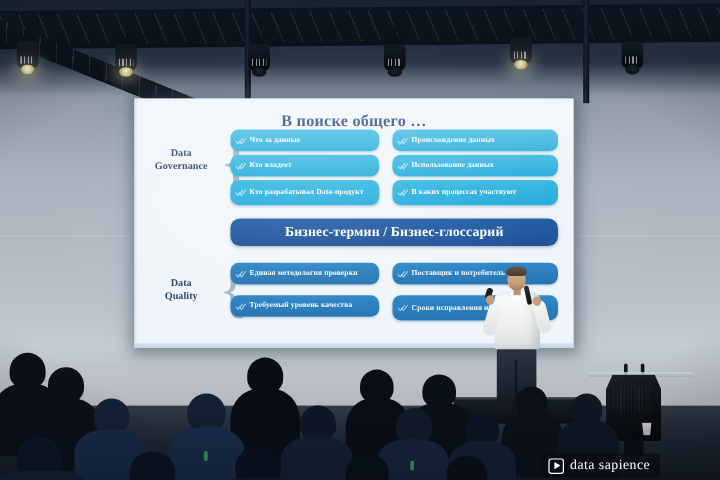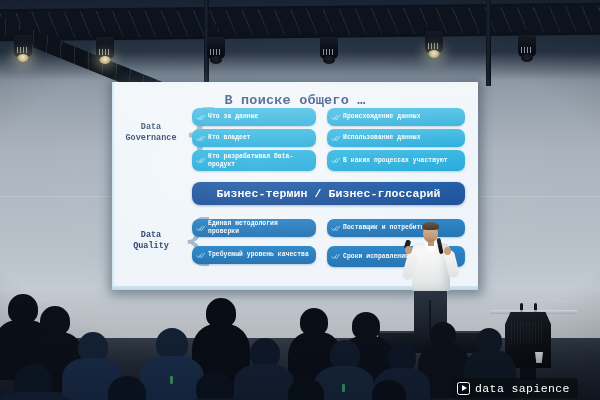--- a/index.html
+++ b/index.html
@@ -5,21 +5,21 @@
   html, body {
     margin: 0;
     padding: 0;
     background: #000;
   }
   #stage {
     position: relative;
     width: 600px;
     height: 400px;
     overflow: hidden;
-    font-family: Liberation Mono, monospace;
+    font-family: Liberation Serif, serif;
     background: #4c1d95;
   }
 
   
   .wall {
     position: absolute;
     left: 0; top: 0;
     width: 600px; height: 400px;
     background:
       linear-gradient(180deg,

